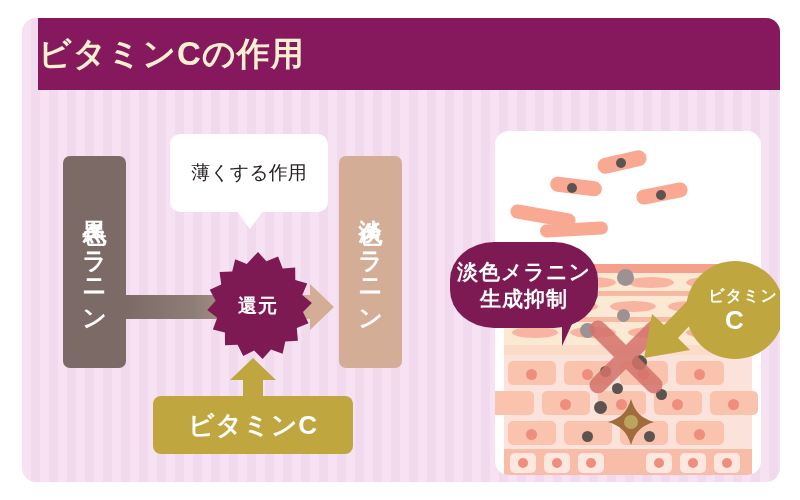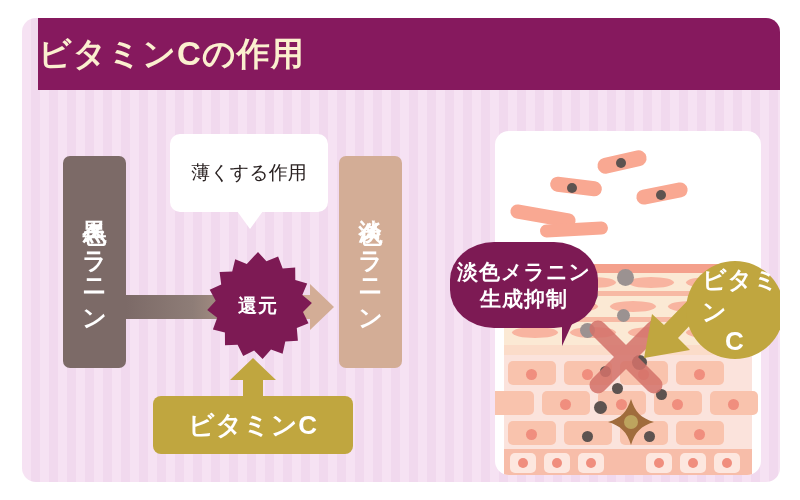--- a/index.html
+++ b/index.html
@@ -127,21 +127,21 @@
     border-top:10px solid #7d1a54;border-bottom:22px solid transparent;
   }
 
   
   #badge-gold{
     position:absolute;left:664px;top:243px;width:98px;height:98px;
     background:#c0a63f;border-radius:50%;
     display:flex;flex-direction:column;align-items:center;justify-content:center;
     color:#ffffff;font-weight:bold;letter-spacing:1px;
   }
-  #badge-gold-l1{font-size:24px;margin-left:16px;}
+  #badge-gold-l1{font-size:16px;margin-left:16px;}
   #badge-gold-l2{font-size:26px;line-height:1.05;}
   #badge-gold-arrow{position:absolute;left:616px;top:280px;width:72px;height:66px;}
 </style>
 </head>
 <body>
 
 <div id="card">
 
   <div id="header">
     <div id="header-title">ビタミンCの作用</div>

